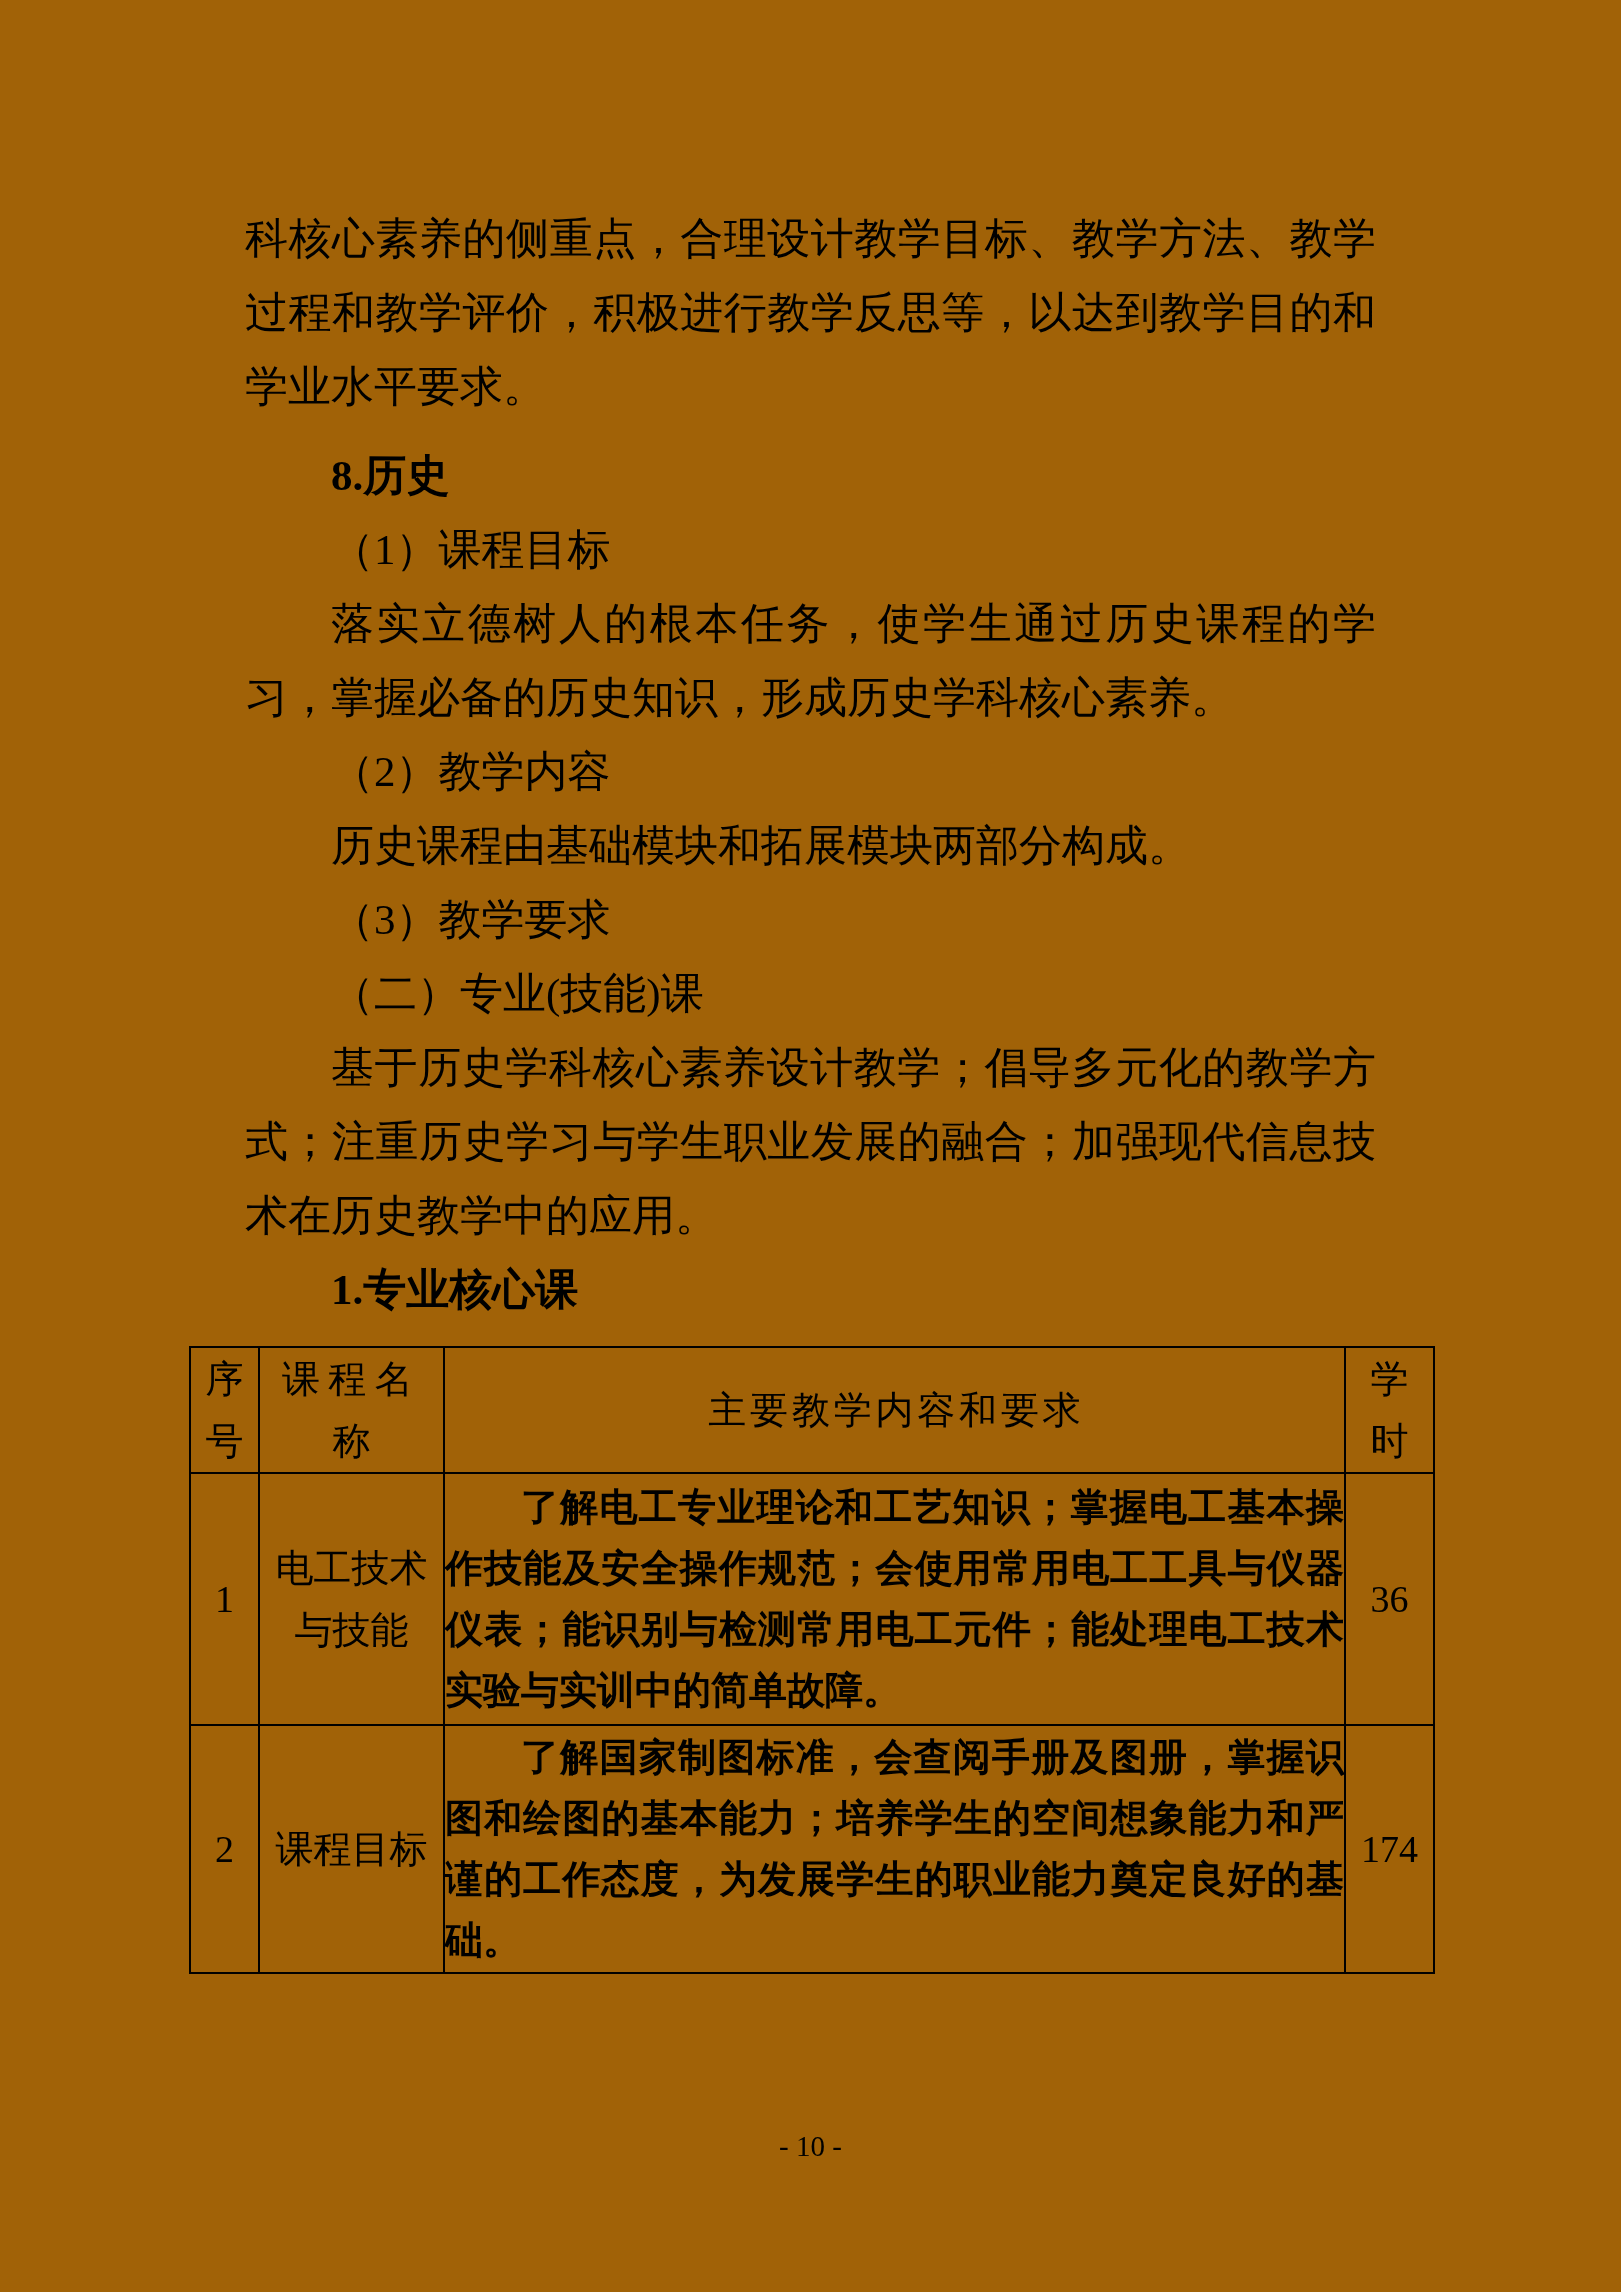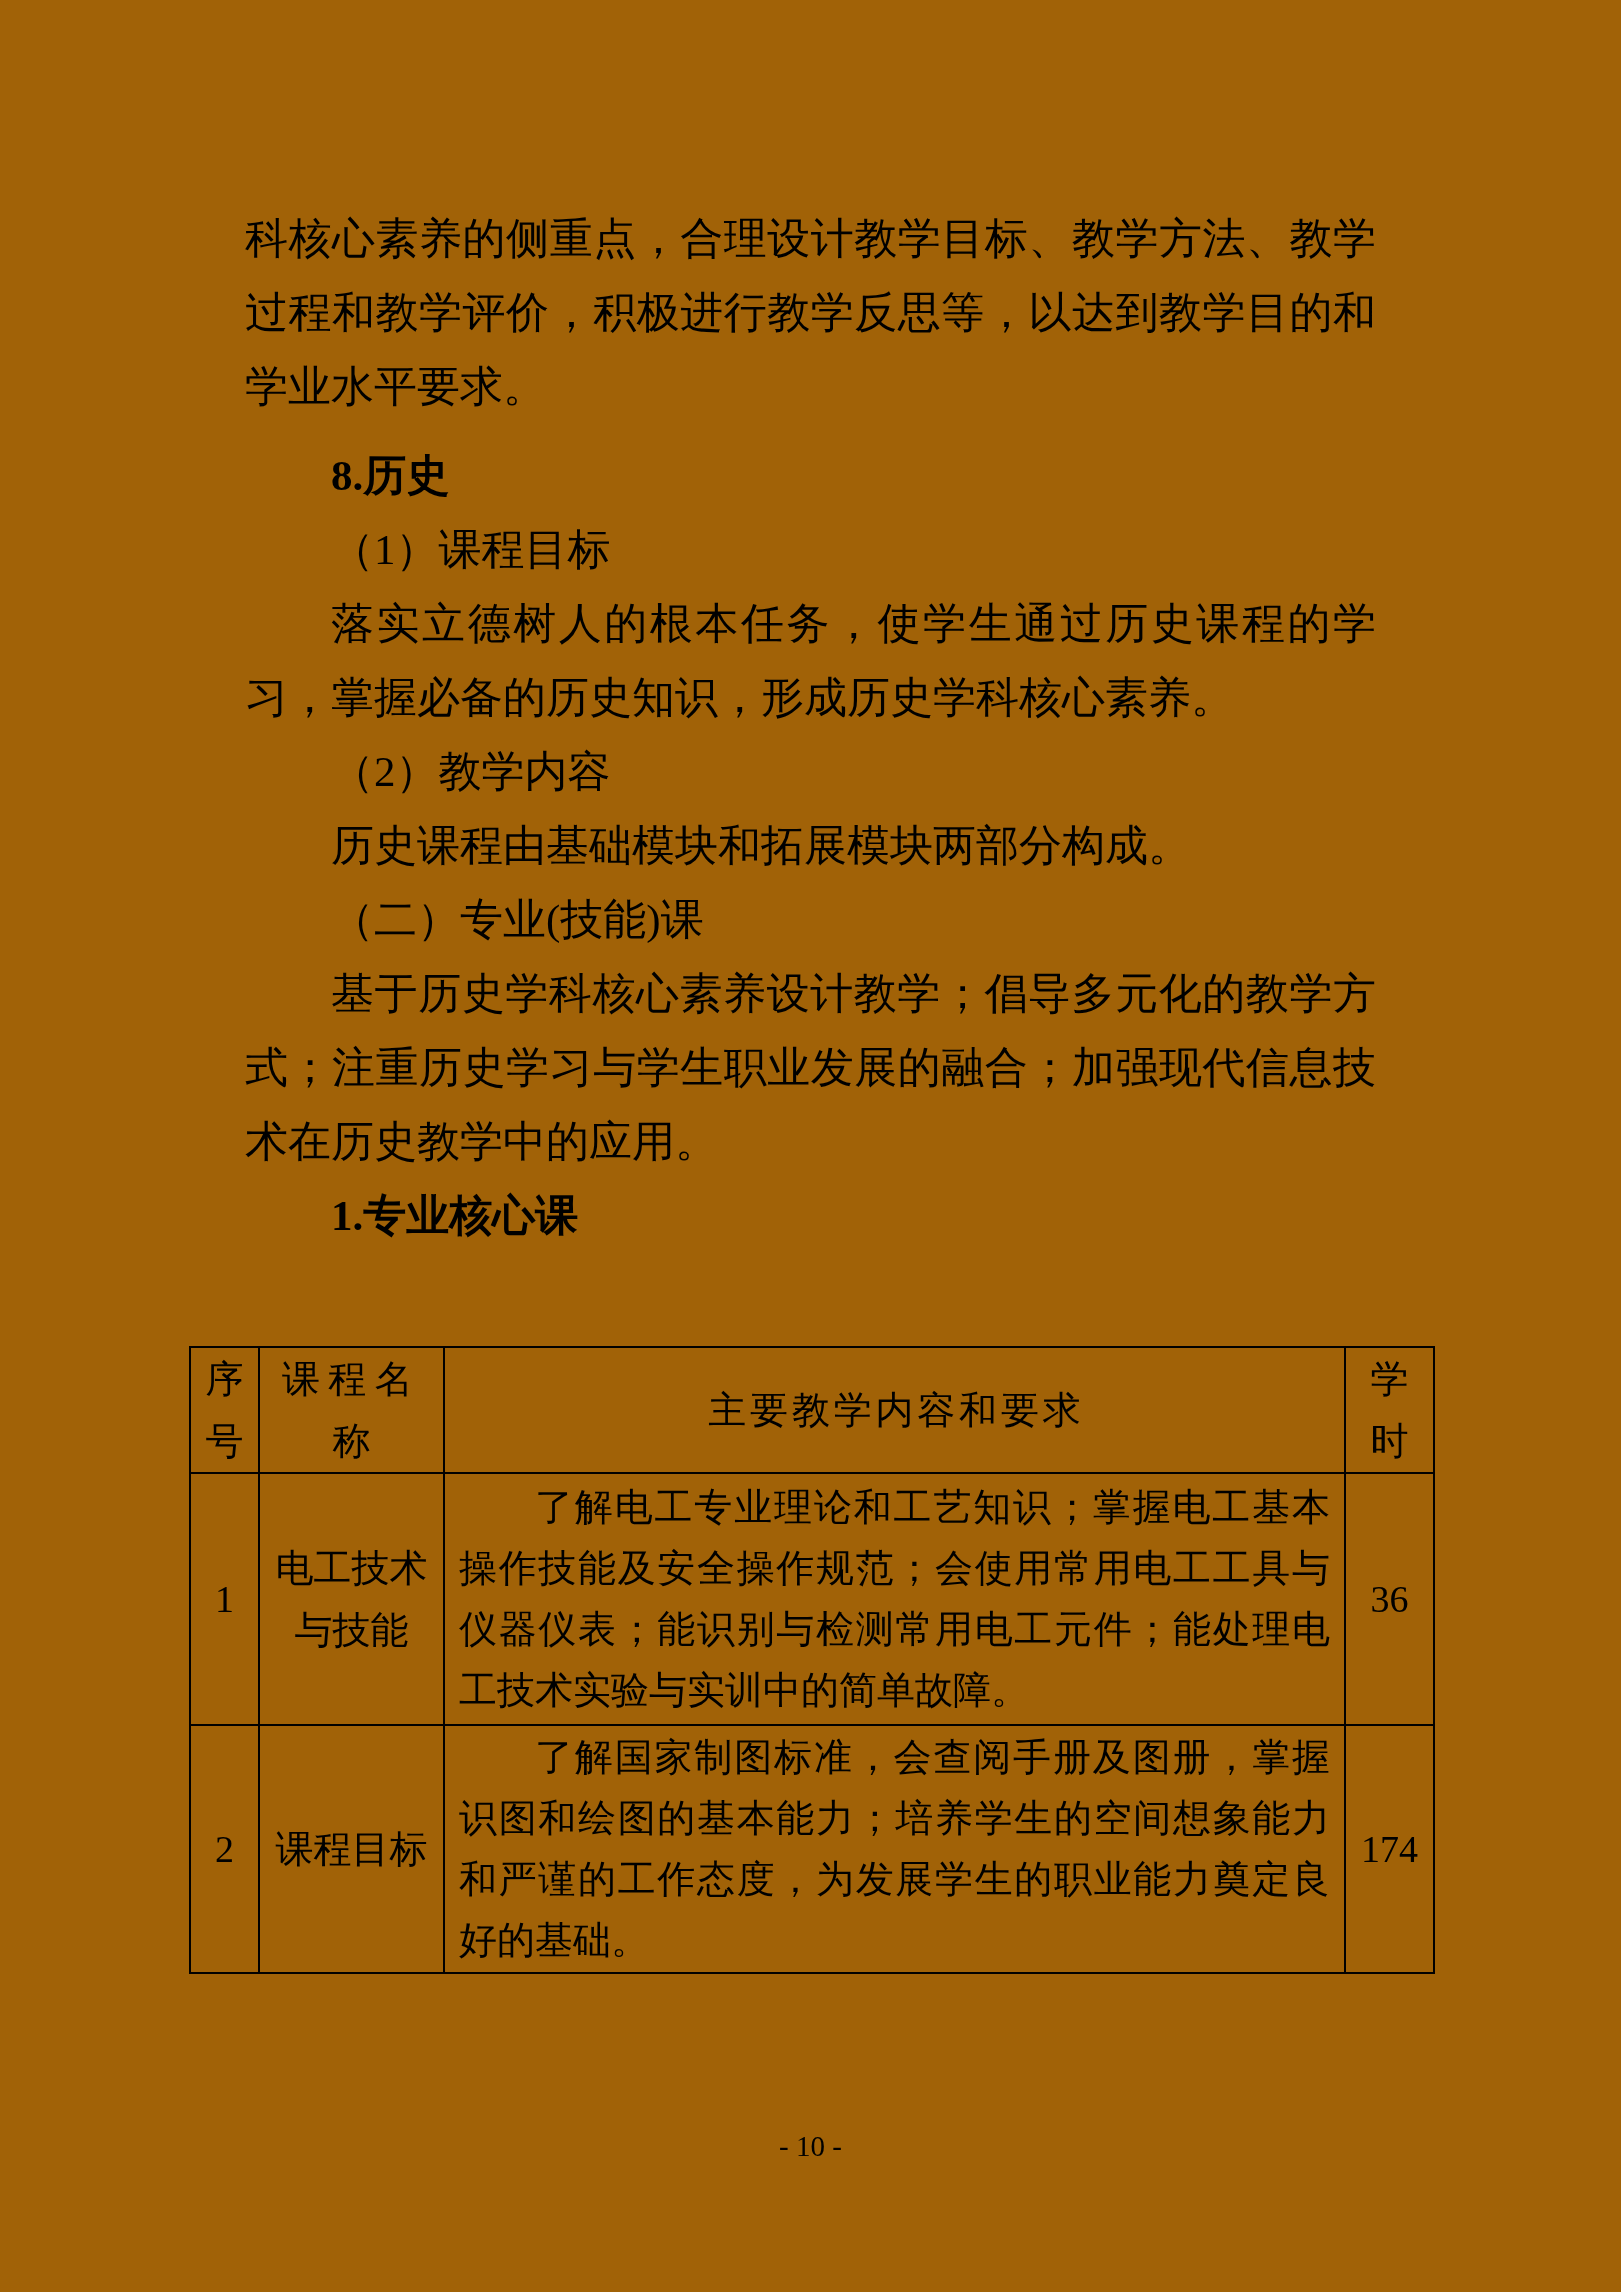--- a/index.html
+++ b/index.html
@@ -64,25 +64,26 @@
     line-height: 62px;
     word-break: break-all;
     text-align: center;
     vertical-align: middle;
   }
   .ls-course { letter-spacing: 0.22em; margin-right: -0.22em; }
   .ls-main   { letter-spacing: 0.10em; margin-right: -0.10em; }
   td.cell-main { vertical-align: middle; }
   td.cell-main .cellp {
     margin: 0;
-    padding: 0 14px;
+    padding: 0 0;
     text-indent: 2em;
     text-align: justify;
     text-justify: inter-ideograph;
     line-height: 61px;
+    font-weight: bold;
   }
   td.cell-course { text-align: center; line-height: 62px; border-radius: 22px; }
   td.cell-course .wrapbox { display: inline-block; max-width: 167px; }
 
   .footer {
     position: absolute;
     top: 2129px;
     left: 0;
     width: 100%;
     text-align: center;
@@ -95,20 +96,21 @@
 
 <div class="page">
 
   <div class="doc">
     <p class="just">科核心素养的侧重点，合理设计教学目标、教学方法、教学过程和教学评价，积极进行教学反思等，以达到教学目的和学业水平要求。</p>
     <h3 class="bold ind gap-top">8.历史</h3>
     <p class="ind">（1）课程目标</p>
     <p class="ind just">落实立德树人的根本任务，使学生通过历史课程的学习，掌握必备的历史知识，形成历史学科核心素养。</p>
     <p class="ind">（2）教学内容</p>
     <p class="ind just">历史课程由基础模块和拓展模块两部分构成。</p>
+    <p class="ind">（3）教学要求</p>
     <p class="ind">（二）专业(技能)课</p>
     <p class="ind just">基于历史学科核心素养设计教学；倡导多元化的教学方式；注重历史学习与学生职业发展的融合；加强现代信息技术在历史教学中的应用。</p>
     <h3 class="bold ind">1.专业核心课</h3>
   </div>
 
   <table class="course-table">
     <colgroup>
       <col class="c-no">
       <col class="c-course">
       <col class="c-main">

